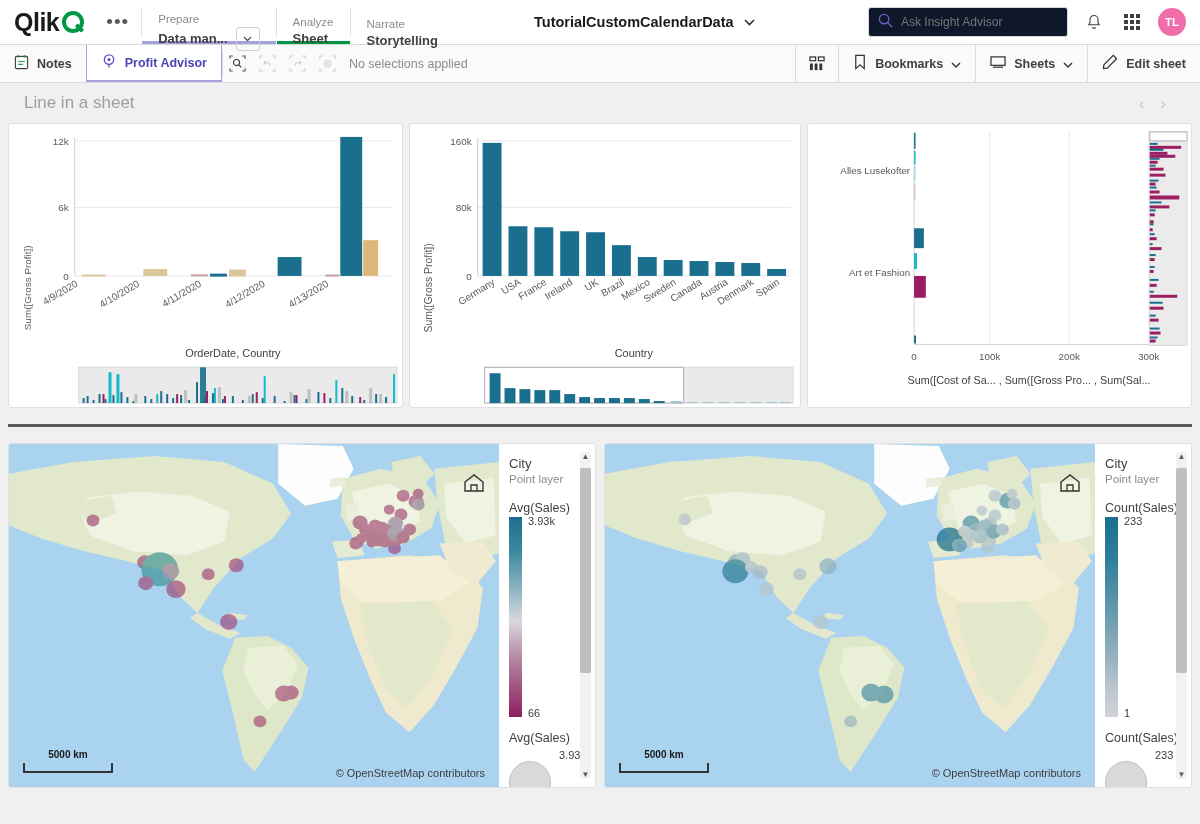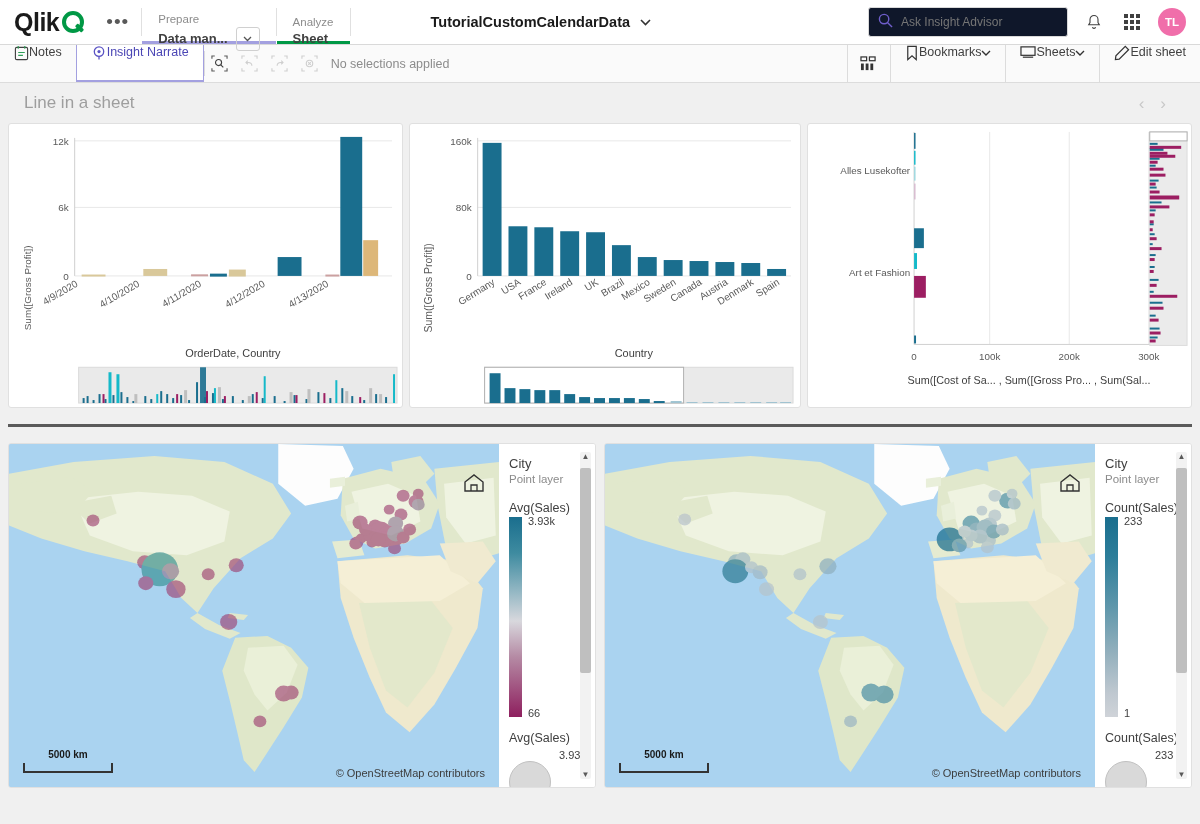--- a/index.html
+++ b/index.html
@@ -66,22 +66,22 @@
     display:flex; align-items:center; justify-content:center; font-size: 11.5px; font-weight: 700;
     cursor:pointer;
   }
 
   
   .toolbar {
     height: 38px; background: #fafafa; display:flex; align-items:stretch;
     border-bottom: 1px solid #dcdcdc;
   }
   .tb-item {
-    display:flex; gap: 0; padding: 0 14px; cursor:pointer;
-    font-size: 12.5px; color:#404040; font-weight: 400;
+    display:flex; align-items:center; gap: 8px; padding: 0 14px; cursor:pointer;
+    font-size: 12.5px; color:#404040; font-weight: 700;
   }
   .tb-item.sel {
     background:#fff; border-left: 1px solid #a3a0e0; border-right: 1px solid #a3a0e0;
     border-bottom: 2px solid #a3a0e0; color:#4b46b5;
   }
   .tb-sep { width:1px; background:#dcdcdc; margin: 6px 0; }
   .tb-icon-btn {
     width: 30px; display:flex; align-items:center; justify-content:center; cursor:pointer;
   }
   .tb-status { display:flex; align-items:center; font-size: 12.5px; color:#8c8c8c; padding-left: 6px; }
@@ -197,20 +197,24 @@
     </span>
   </div>
 
   <div class="nav-sep"></div>
   <div class="nav-item active">
     <span class="nav-sub">Analyze</span>
     <span class="nav-main">Sheet</span>
   </div>
 
   <div class="nav-sep"></div>
+  <div class="nav-item">
+    <span class="nav-sub">Narrate</span>
+    <span class="nav-main">Storytelling</span>
+  </div>
 
   <div class="app-title">
     <span>TutorialCustomCalendarData</span>
     <span class="cv">
       <svg width="11" height="7" viewBox="0 0 11 7">
           <path d="M1 1l4.5 4.5L10 1" stroke="#333" stroke-width="1.6" fill="none"></path>
         </svg>
     </span>
   </div>
 
@@ -258,21 +262,21 @@
     <span>Notes</span>
   </div>
   <div class="tb-item sel">
     <span>
       <svg width="16" height="16" viewBox="0 0 17 17">
           <circle cx="8.5" cy="7" r="5" stroke="#5b54c4" stroke-width="1.4" fill="none"></circle>
           <circle cx="8.5" cy="7" r="1.7" fill="#5b54c4"></circle>
           <path d="M8.5 12v3.5" stroke="#5b54c4" stroke-width="1.4"></path>
         </svg>
     </span>
-    <span>Insight Narrate</span>
+    <span>Profit Advisor</span>
   </div>
   <div class="tb-sep"></div>
   <div class="tb-icon-btn">
     <svg width="17" height="17" viewBox="0 0 18 18">
         <path d="M1 4V1h3M14 1h3v3M17 14v3h-3M4 17H1v-3" stroke="#595959" stroke-width="1.2" fill="none"></path>
         <circle cx="8" cy="8" r="3.2" stroke="#404040" stroke-width="1.2" fill="none"></circle>
         <path d="M10.4 10.4L13 13" stroke="#404040" stroke-width="1.2"></path>
       </svg>
   </div>
   <div class="tb-icon-btn">

